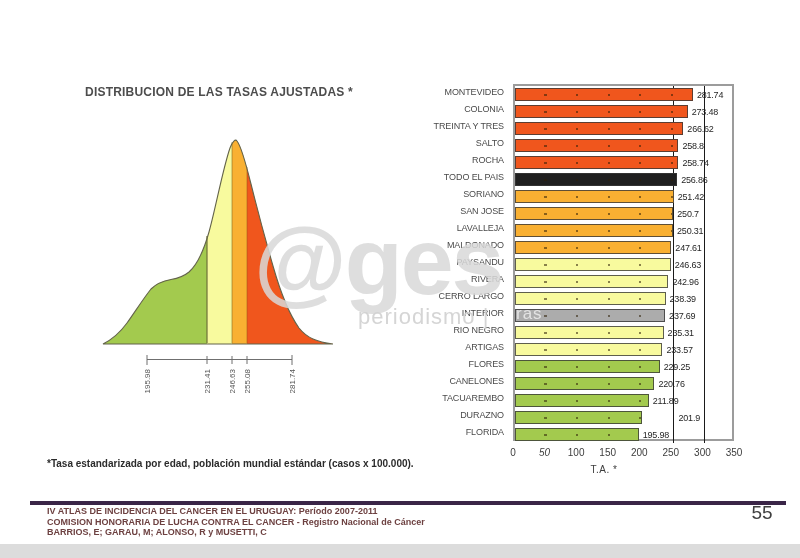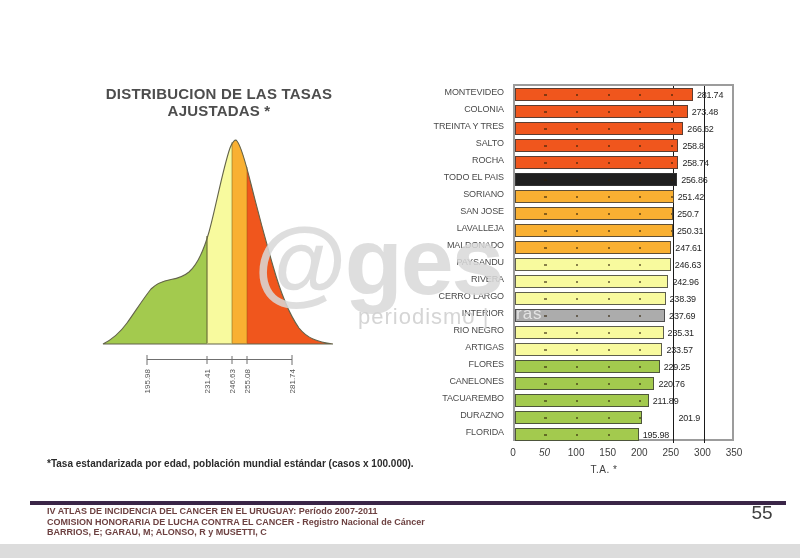--- a/index.html
+++ b/index.html
@@ -4,21 +4,21 @@
 <style>
   * { margin:0; padding:0; box-sizing:border-box; }
   html,body { background:#ffffff; }
   .page {
     position:relative; width:800px; height:558px; background:#ffffff;
     font-family:"Liberation Sans", sans-serif; overflow:hidden;
   }
   
   .density-title {
     position:absolute; left:78px; top:85px; width:282px;
-    font-size:15px; font-weight:bold; color:#4d4d4d; text-align:center;
+    font-size:12px; font-weight:bold; color:#4d4d4d; text-align:center;
     letter-spacing:.2px;
   }
   .density-svg { position:absolute; left:95px; top:110px; }
   
   .bc-label {
     position:absolute; width:132px; text-align:right; padding-right:6px;
     font-size:9px; color:#4a4a4a; line-height:17px; height:17px;
     white-space:nowrap; letter-spacing:-0.1px;
   }
   .bc-plot {

